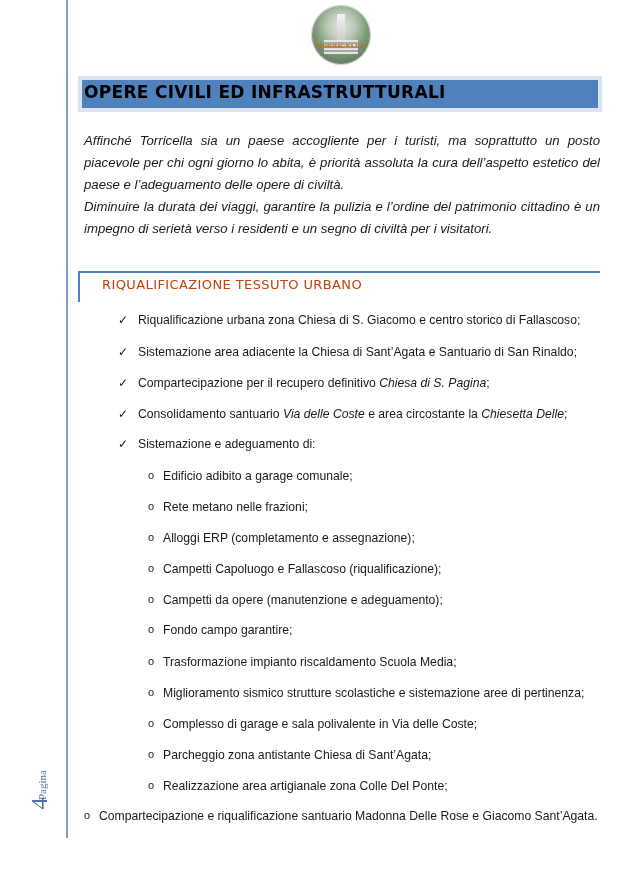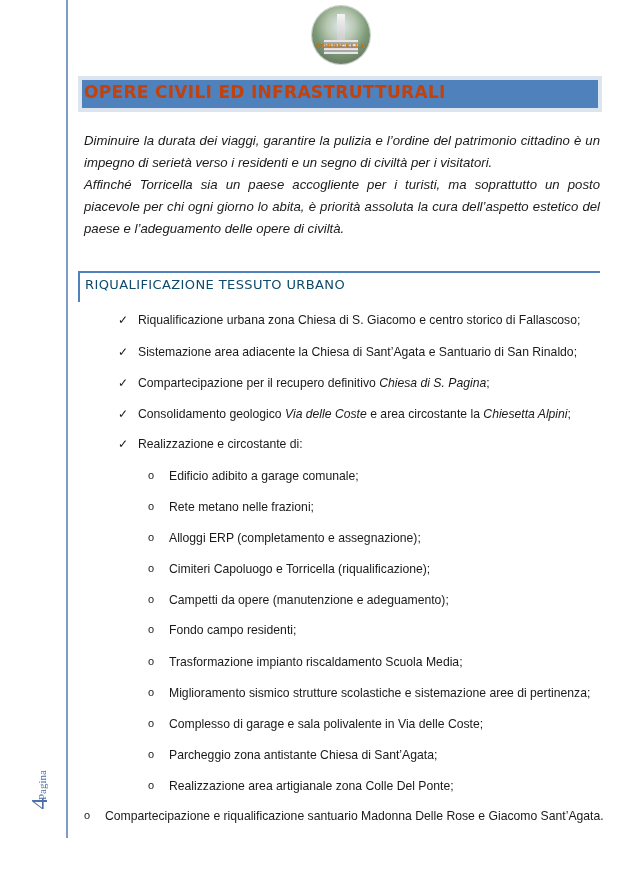--- a/index.html
+++ b/index.html
@@ -9,58 +9,58 @@
 
     .logo { position: absolute; left: 312px; top: 6px; width: 58px; height: 58px; border-radius: 50%;
       background: radial-gradient(circle at 50% 35%, #dfe8ee 0%, #b7c7b0 30%, #7d9a78 55%, #6b8066 75%, #8a8a7a 100%);
       box-shadow: 0 0 0 1px #c9cfc9; overflow: hidden; }
     .logo .tower { position: absolute; left: 25px; top: 8px; width: 8px; height: 30px; background: linear-gradient(#f4f4f4, #c7c7c7); }
     .logo .steps { position: absolute; left: 12px; top: 34px; width: 34px; height: 14px; background: repeating-linear-gradient(#e6e6e6 0 2px, #a8a8a8 2px 4px); }
     .logo .banner { position: absolute; left: 4px; top: 36px; width: 50px; font-size: 7px; font-weight: bold; color: #d28a2a; font-family: Liberation Serif, serif; text-align: center; letter-spacing: 0.2px; text-shadow: 0 0 1px #6b3b00; }
 
     .title-band { position: absolute; left: 78px; top: 76px; width: 524px; height: 36px; background: #dce4f0; }
     .title-bar { position: absolute; left: 82px; top: 80px; width: 516px; height: 28px; background: #4f81bd; }
-    .title-text { position: absolute; left: 84px; top: 82px; font-family: "DejaVu Sans", sans-serif; font-weight: bold; font-size: 17px; color: #c2410c; letter-spacing: 0.3px; }
+    .title-text { position: absolute; left: 84px; top: 82px; font-family: "DejaVu Sans", sans-serif; font-weight: bold; font-size: 17px; color: #000000; letter-spacing: 0.3px; }
 
     .intro { position: absolute; left: 84px; top: 130px; width: 516px; font-size: 13.2px; font-style: italic; line-height: 22px; text-align: justify; color: #1a1a1a; }
     .intro p { margin: 0; }
 
     .subhead-top { position: absolute; left: 78px; top: 271px; width: 522px; height: 2px; background: #4f81bd; }
     .subhead-left { position: absolute; left: 78px; top: 271px; width: 2px; height: 31px; background: #4f81bd; }
-    .subhead-text { position: absolute; left: 85px; top: 277px; font-family: "DejaVu Sans", sans-serif; font-size: 13px; color: #0c4a6e; letter-spacing: 0.4px; }
+    .subhead-text { position: absolute; left: 102px; top: 277px; font-family: "DejaVu Sans", sans-serif; font-size: 13px; color: #c2410c; letter-spacing: 0.4px; }
 
     .list { position: absolute; left: 0; top: 0; width: 634px; }
     .item { position: absolute; font-size: 12.2px; color: #1a1a1a; white-space: nowrap; }
     .item .mark { position: absolute; font-size: 12px; }
     .item .txt { position: absolute; }
     .check .mark { left: 0; top: 0; }
     .check .txt { left: 20px; top: 0; text-align: center; }
     .sub .mark { left: 0; top: 0; font-size: 11px; }
-    .sub .txt { left: 21px; top: 0; }
+    .sub .txt { left: 15px; top: 0; }
     .pagina-label { position: absolute; left: 36px; top: 800px; transform: rotate(-90deg); transform-origin: left top; font-family: "Liberation Serif", serif; font-size: 11px; color: #4f6fa8; }
     .pagina-num { position: absolute; left: 33px; top: 790px; transform: rotate(-90deg); transform-origin: center; font-family: "Liberation Serif", serif; font-size: 24px; color: #4f6fa8; }
   </style>
 </head>
 <body>
 
 <div class="page-rule"></div>
 
 <div class="logo">
   <div class="tower"></div>
   <div class="steps"></div>
   <div class="banner">TORRICELLA</div>
 </div>
 
 <div class="title-band"></div>
 <div class="title-bar"></div>
 <div class="title-text">OPERE CIVILI ED INFRASTRUTTURALI</div>
 
 <div class="intro">
+  <p>Affinché Torricella sia un paese accogliente per i turisti, ma soprattutto un posto piacevole per chi ogni giorno lo abita, è priorità assoluta la cura dell’aspetto estetico del paese e l’adeguamento delle opere di civiltà.</p>
   <p>Diminuire la durata dei viaggi, garantire la pulizia e l’ordine del patrimonio cittadino è un impegno di serietà verso i residenti e un segno di civiltà per i visitatori.</p>
-  <p>Affinché Torricella sia un paese accogliente per i turisti, ma soprattutto un posto piacevole per chi ogni giorno lo abita, è priorità assoluta la cura dell’aspetto estetico del paese e l’adeguamento delle opere di civiltà.</p>
 </div>
 
 <div class="subhead-top"></div>
 <div class="subhead-left"></div>
 <div class="subhead-text">RIQUALIFICAZIONE TESSUTO URBANO</div>
 
 <div class="list">
   <div class="item check" style="left:118px; top:313px;">
     <span class="mark">✓</span>
     <span class="txt">Riqualificazione urbana zona Chiesa di S. Giacomo e centro storico di Fallascoso;</span>
@@ -68,50 +68,50 @@
   <div class="item check" style="left:118px; top:345px;">
     <span class="mark">✓</span>
     <span class="txt">Sistemazione area adiacente la Chiesa di Sant’Agata e Santuario di San Rinaldo;</span>
   </div>
   <div class="item check" style="left:118px; top:376px;">
     <span class="mark">✓</span>
     <span class="txt"><span>Compartecipazione per il recupero definitivo </span><i>Chiesa di S. Pagina</i><span>;</span></span>
   </div>
   <div class="item check" style="left:118px; top:407px;">
     <span class="mark">✓</span>
-    <span class="txt"><span>Consolidamento geologico </span><i>Via delle Coste</i><span> e area circostante la </span><i>Chiesetta Alpini</i><span>;</span></span>
+    <span class="txt"><span>Consolidamento santuario </span><i>Via delle Coste</i><span> e area circostante la </span><i>Chiesetta Delle</i><span>;</span></span>
   </div>
   <div class="item check" style="left:118px; top:437px;">
     <span class="mark">✓</span>
-    <span class="txt">Realizzazione e circostante di:</span>
+    <span class="txt">Sistemazione e adeguamento di:</span>
   </div>
 
   <div class="item sub" style="left:148px; top:469px;">
     <span class="mark">o</span>
     <span class="txt">Edificio adibito a garage comunale;</span>
   </div>
   <div class="item sub" style="left:148px; top:500px;">
     <span class="mark">o</span>
     <span class="txt">Rete metano nelle frazioni;</span>
   </div>
   <div class="item sub" style="left:148px; top:531px;">
     <span class="mark">o</span>
     <span class="txt">Alloggi ERP (completamento e assegnazione);</span>
   </div>
   <div class="item sub" style="left:148px; top:562px;">
     <span class="mark">o</span>
-    <span class="txt">Cimiteri Capoluogo e Torricella (riqualificazione);</span>
+    <span class="txt">Campetti Capoluogo e Fallascoso (riqualificazione);</span>
   </div>
   <div class="item sub" style="left:148px; top:593px;">
     <span class="mark">o</span>
     <span class="txt">Campetti da opere (manutenzione e adeguamento);</span>
   </div>
   <div class="item sub" style="left:148px; top:623px;">
     <span class="mark">o</span>
-    <span class="txt">Fondo campo residenti;</span>
+    <span class="txt">Fondo campo garantire;</span>
   </div>
   <div class="item sub" style="left:148px; top:655px;">
     <span class="mark">o</span>
     <span class="txt">Trasformazione impianto riscaldamento Scuola Media;</span>
   </div>
   <div class="item sub" style="left:148px; top:686px;">
     <span class="mark">o</span>
     <span class="txt">Miglioramento sismico strutture scolastiche e sistemazione aree di pertinenza;</span>
   </div>
   <div class="item sub" style="left:148px; top:717px;">

